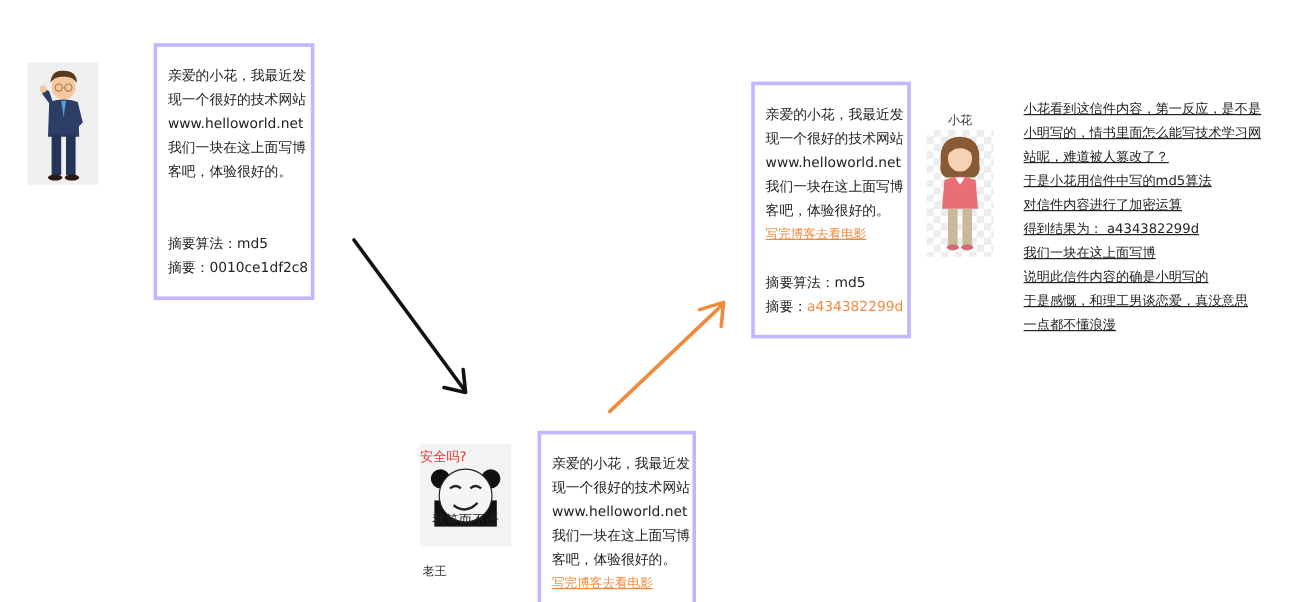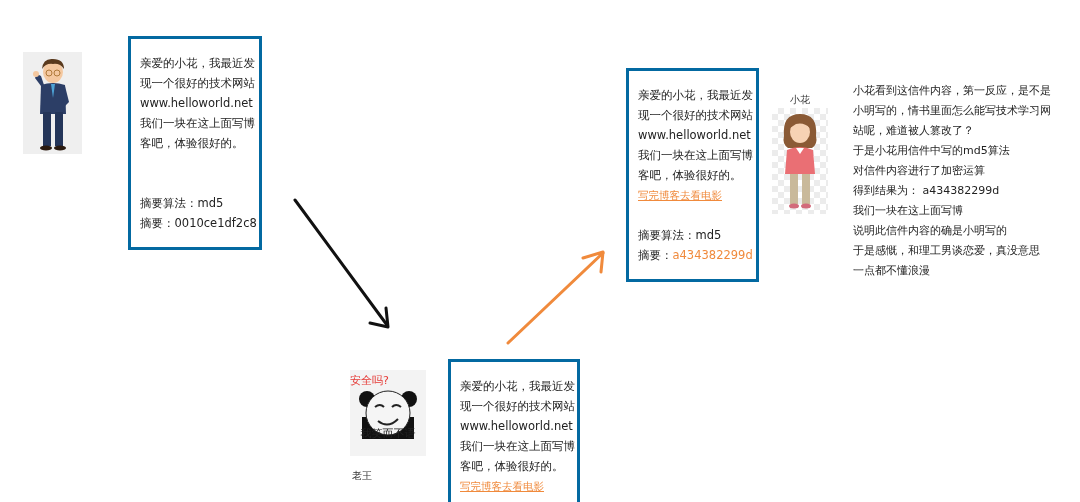--- a/index.html
+++ b/index.html
@@ -5,29 +5,29 @@
   html, body { margin:0; padding:0; }
   body {
     width:1080px; height:502px; position:relative; overflow:hidden;
     background:#ffffff; font-family:"DejaVu Sans","Liberation Sans",sans-serif;
     color:#222;
   }
   .abs { position:absolute; }
   .label { font-size:10px; color:#333; }
   .letter {
     position:absolute; box-sizing:border-box;
-    border:3px solid #0369a1; background:#fff;
+    border:3px solid #c4b5fd; background:#fff;
     padding:14px 0 0 9px; font-size:11.5px; line-height:20px;
     white-space:nowrap; overflow:hidden;
   }
   .letter .line { display:block; }
   .letter .added { color:#f08a3c; font-size:10.5px;text-decoration:underline; }
   .letter .digest-val-red { color:#f08a3c; }
   .gap { display:block; height:20px; }
-  .narration { font-size:11px; line-height:20px; color:#222; white-space:nowrap; }
+  .narration { font-size:11px; line-height:20px; color:#222; white-space:nowrap;text-decoration:underline; }
   .narration .line { display:block; }
   .figure { position:absolute; overflow:hidden; }
 </style>
 </head>
 <body>
 
 <div class="abs label" style="left:32px;top:35px;margin-top:41px;">小明</div>
 <div class="figure" style="left:23px;top:52px;width:59px;height:102px;background:#efefef;">
   <svg width="59" height="102" viewBox="0 0 59 102">
     <ellipse cx="30" cy="20" rx="10" ry="11" fill="#f4c8a0"></ellipse>

